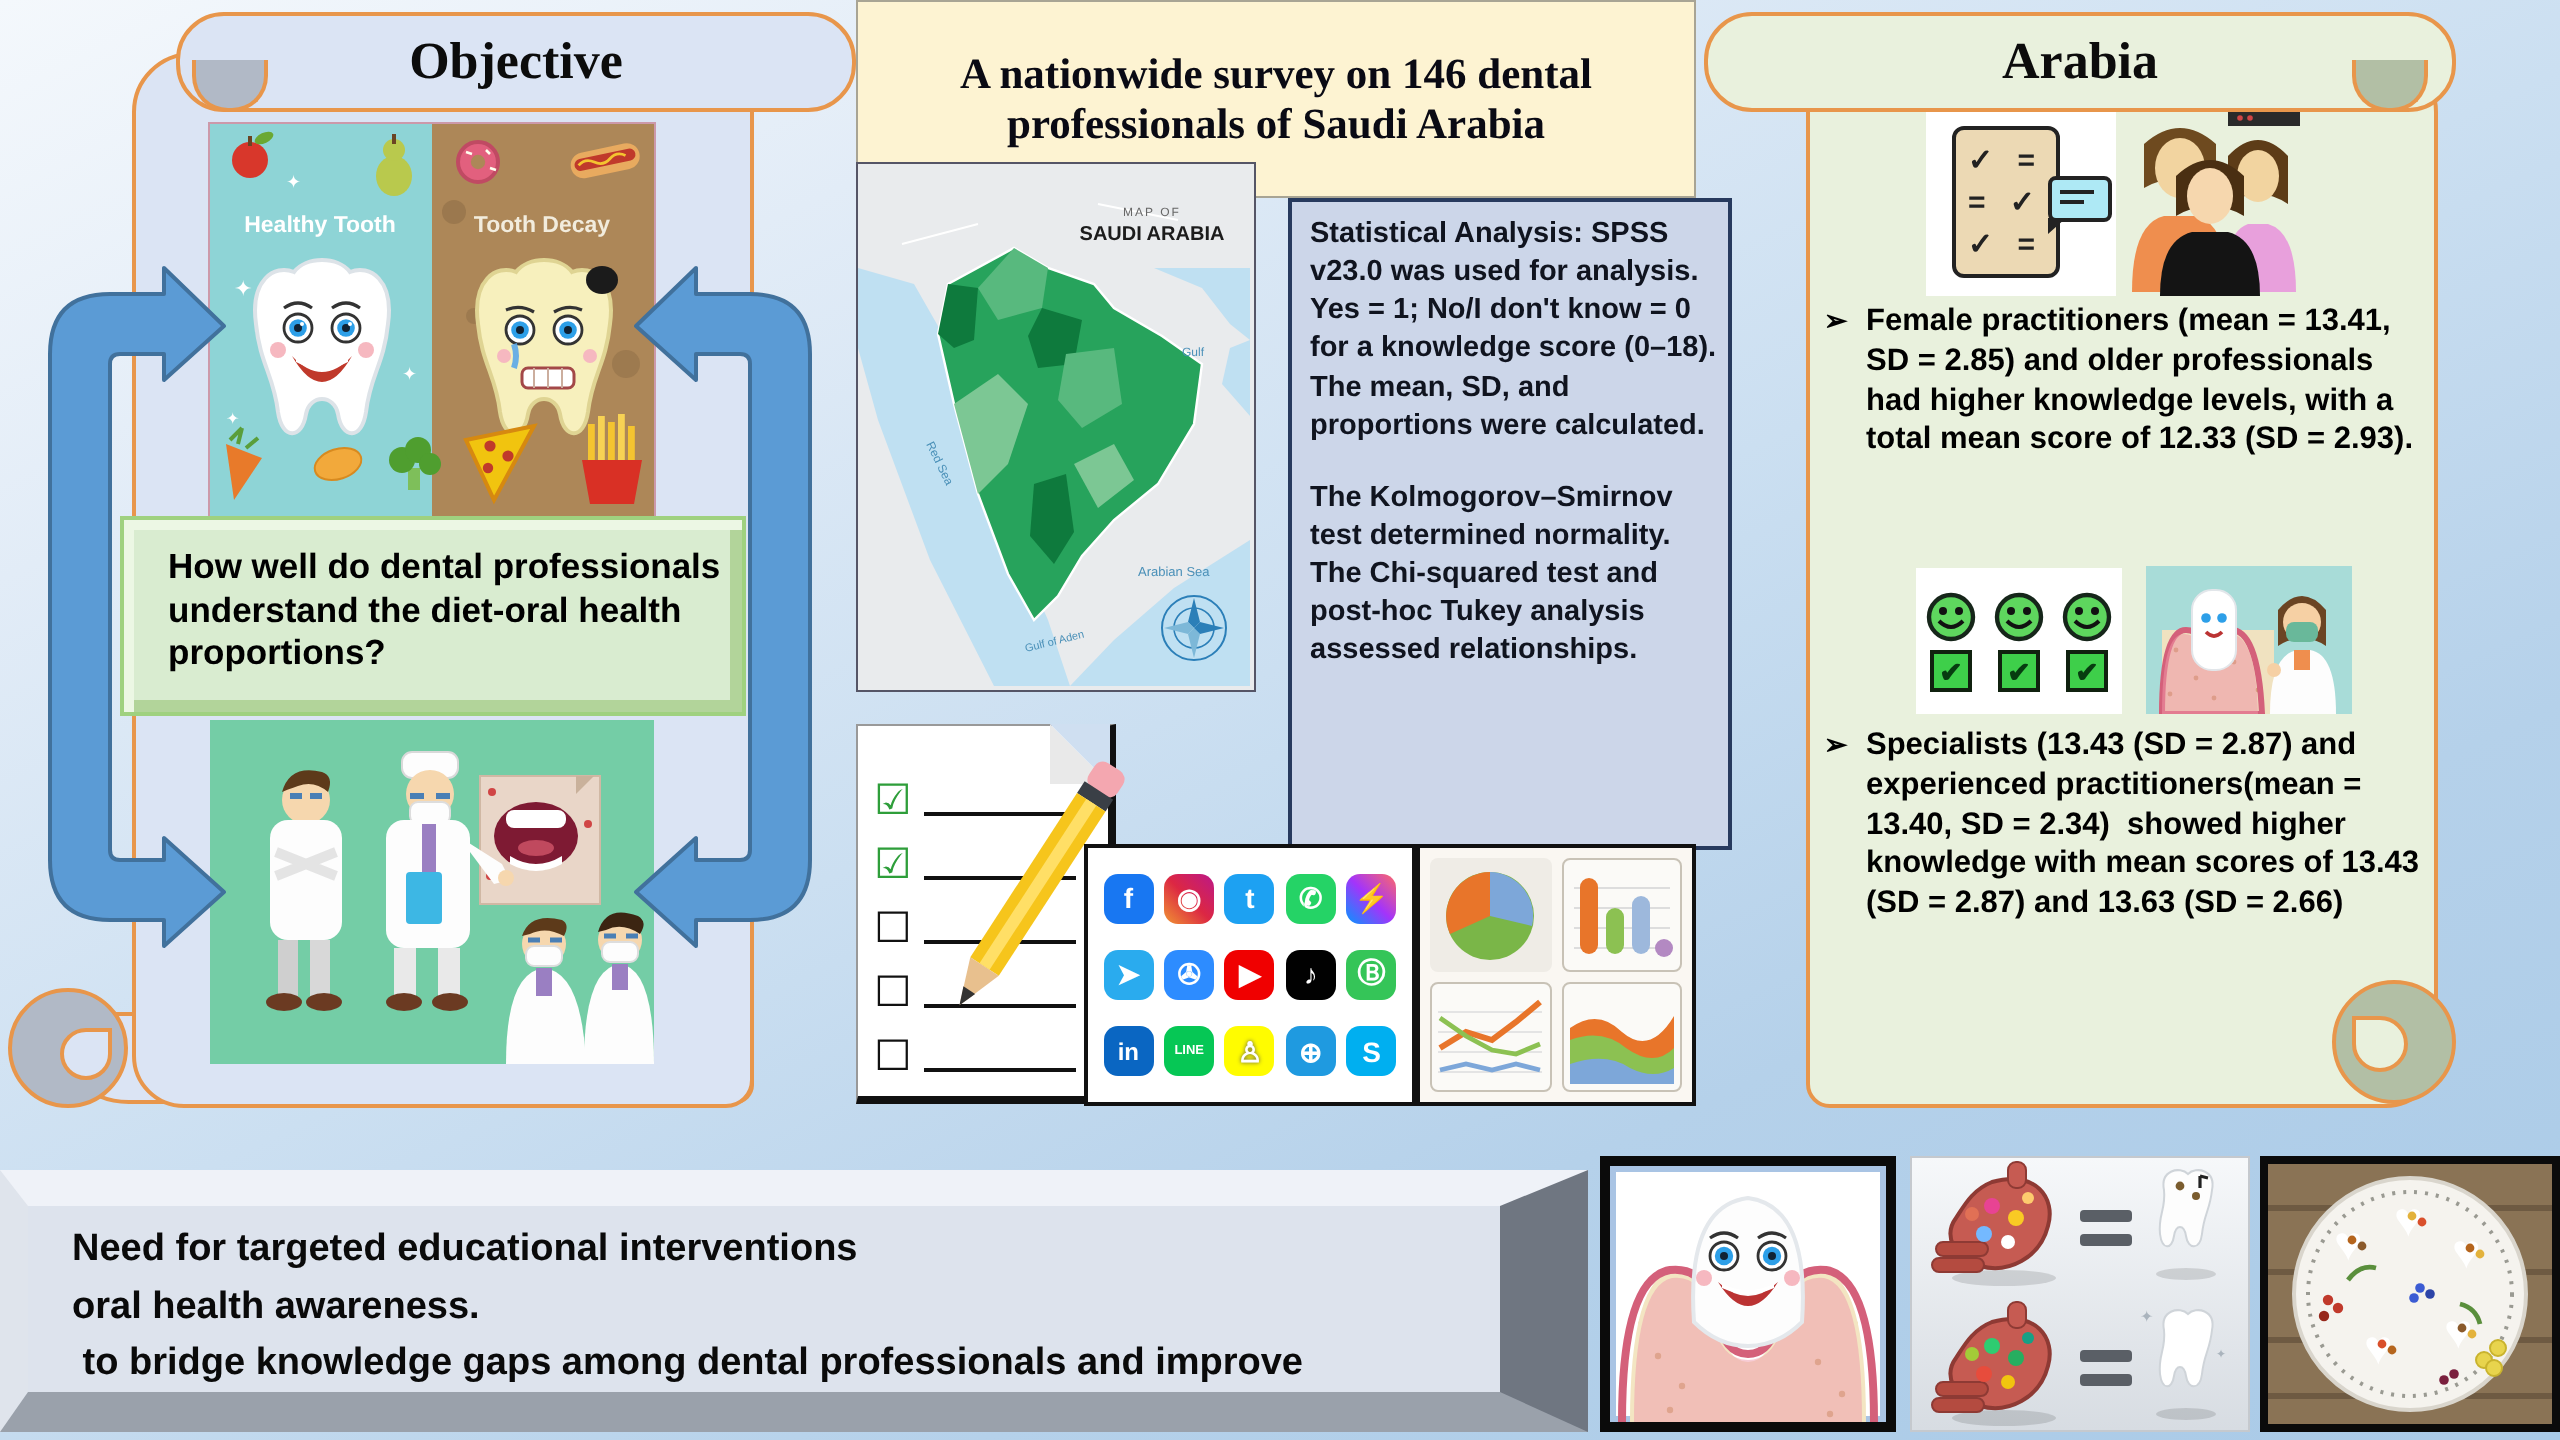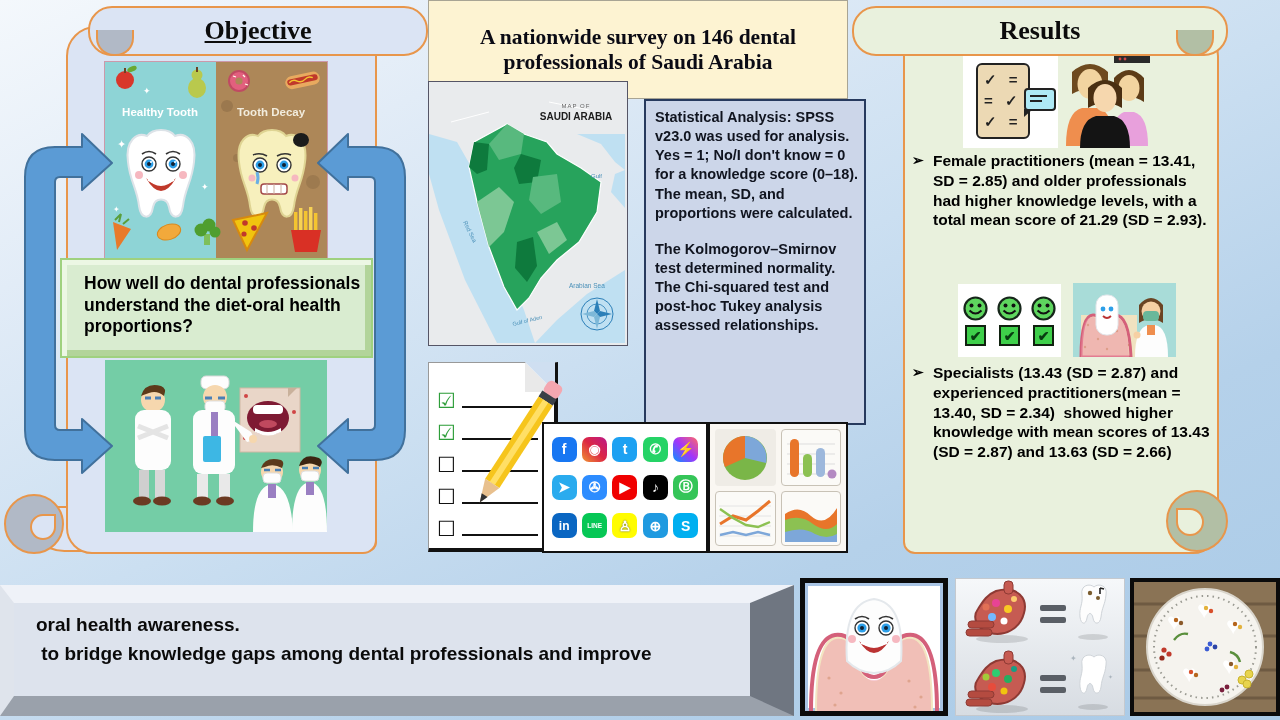--- a/index.html
+++ b/index.html
@@ -21,21 +21,21 @@
     border:2px solid #e8964b;border-radius:12px 30px 26px 12px;z-index:1;}
   .foot-right{position:absolute;left:940px;top:504px;width:276px;height:44px;background:#e9f1dd;
     border:2px solid #e8964b;border-radius:8px 8px 40px 8px;z-index:0;}
   .curl-right{position:absolute;left:1166px;top:490px;width:58px;height:58px;background:#b2bfa5;
     border:2px solid #e8964b;border-radius:50%;z-index:2;}
   .curl-right .inner{position:absolute;left:8px;top:16px;width:24px;height:24px;background:#e9f1dd;
     border:2px solid #e8964b;border-radius:0 50% 50% 50%;}
   .banner{position:absolute;top:6px;height:46px;border:2px solid #e8964b;border-radius:24px;
     display:flex;align-items:center;justify-content:center;z-index:4;
     font-family:"Liberation Serif",serif;font-weight:bold;font-size:26px;color:#0c0c0c;}
-  .banner-objective{left:88px;width:336px;background:#dbe4f4;text-decoration:underline;}
+  .banner-objective{left:88px;width:336px;background:#dbe4f4;}
   .banner-results{left:852px;width:372px;background:#e9f1dd;}
   .band-curl{position:absolute;top:30px;width:34px;height:24px;z-index:5;border:2px solid #e8964b;border-top:none;}
   .band-curl.l{left:96px;background:#b1b9c6;border-radius:0 0 18px 18px;}
   .band-curl.r{left:1176px;background:#b2bfa5;border-radius:0 0 18px 18px;}
   
   .arrows{position:absolute;left:0;top:0;width:430px;height:560px;z-index:5;pointer-events:none;}
   .compare-img{position:absolute;left:105px;top:62px;width:222px;height:196px;z-index:3;box-shadow:0 0 0 1px #c9a;}
   .question-box{position:absolute;left:60px;top:258px;width:313px;height:100px;z-index:6;box-sizing:border-box;
     background:#d9ecd0;border:2px solid #9fd17f;
     box-shadow:inset 5px 5px 0 #ecf7e4, inset -6px -6px 0 #b2d49a;
@@ -441,21 +441,21 @@
     </div>
   </div>
 
   <div class="foot-right"></div>
   <div class="curl-right">
       <div class="inner"></div>
     </div>
   <div class="panel-right"></div>
 
   <div class="banner banner-results">
-    <span>Results</span>
+    <span>Arabia</span>
   </div>
   <div class="band-curl r"></div>
 
   <div class="survey-icon">
     <div class="survey-doc">
       <div>✓ =</div>
       <div>= ✓</div>
       <div>✓ =</div>
     </div>
     <div class="bubble">
@@ -480,21 +480,21 @@
     </g>
     <g>
       <path d="M30,34 Q47,18 64,34 L64,54 Q47,44 30,54 Z" fill="#4a2f12"></path>
       <ellipse cx="47" cy="44" rx="11.5" ry="14" fill="#f6d7ae"></ellipse>
       <path d="M22,94 Q22,66 38,62 L56,62 Q72,66 72,94 Z" fill="#141414"></path>
     </g>
   </svg>
 
   <div class="bullet b1">
     <span class="marker">➢</span>
-    <span class="btext">Female practitioners (mean = 13.41, SD = 2.85) and older professionals had higher knowledge levels, with a total mean score of 21.29 (SD = 2.93).</span>
+    <span class="btext">Female practitioners (mean = 13.41, SD = 2.85) and older professionals had higher knowledge levels, with a total mean score of 12.33 (SD = 2.93).</span>
   </div>
 
   <div class="smiley-box">
     <div class="sm-row">
       <svg width="27" height="27" viewBox="0 0 27 27">
           <circle cx="13.5" cy="13.5" r="11" fill="#5ed65e" stroke="#16261a" stroke-width="2.2"></circle>
           <circle cx="9.5" cy="10.5" r="2" fill="#111"></circle>
           <circle cx="17.5" cy="10.5" r="2" fill="#111"></circle>
           <path d="M7.5,15.5 Q13.5,21.5 19.5,15.5" stroke="#111" stroke-width="2" fill="none"></path>
         </svg>
@@ -544,20 +544,21 @@
   </svg>
 
   <div class="bullet b2">
     <span class="marker">➢</span>
     <span class="btext">Specialists (13.43 (SD = 2.87) and experienced practitioners(mean = 13.40, SD = 2.34)  showed higher knowledge with mean scores of 13.43 (SD = 2.87) and 13.63 (SD = 2.66)</span>
   </div>
 
   <div class="conclusion">
     <div class="bevel"></div>
     <div class="ctext">
+      <div>Need for targeted educational interventions</div>
       <div>oral health awareness.</div>
       <div> to bridge knowledge gaps among dental professionals and improve</div>
     </div>
   </div>
 
   <div class="img1">
     <svg width="138" height="128" viewBox="0 0 138 128">
       <path d="M14,128 L14,78 Q30,70 40,78 L40,128 Z" fill="#f3e5c2"></path>
       <path d="M98,128 L98,78 Q110,70 124,78 L124,128 Z" fill="#f3e5c2"></path>
       <path d="M10,128 Q10,56 32,52 Q50,50 54,76 Q58,98 69,98 Q80,98 84,76 Q88,50 106,52 Q128,56 128,128 Z" fill="#f3e5c2" stroke="#d4607a" stroke-width="0"></path>

